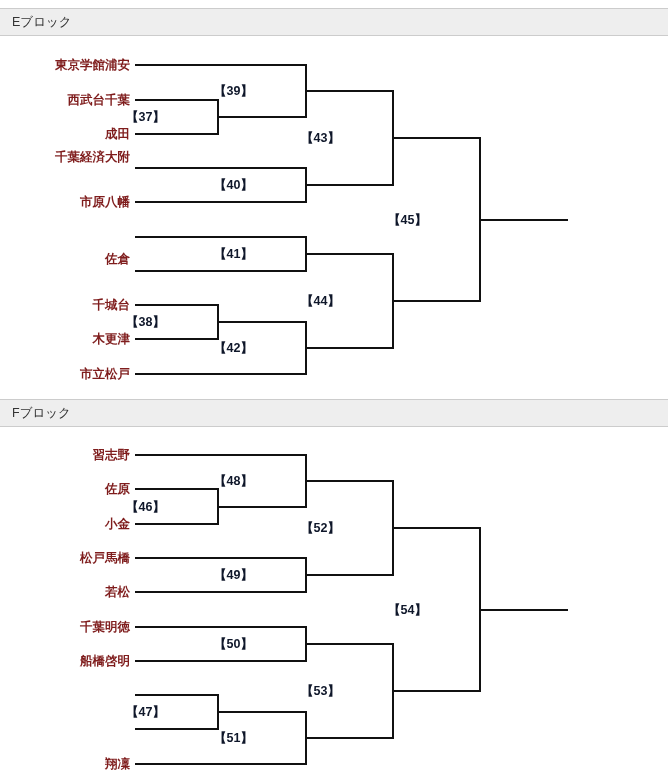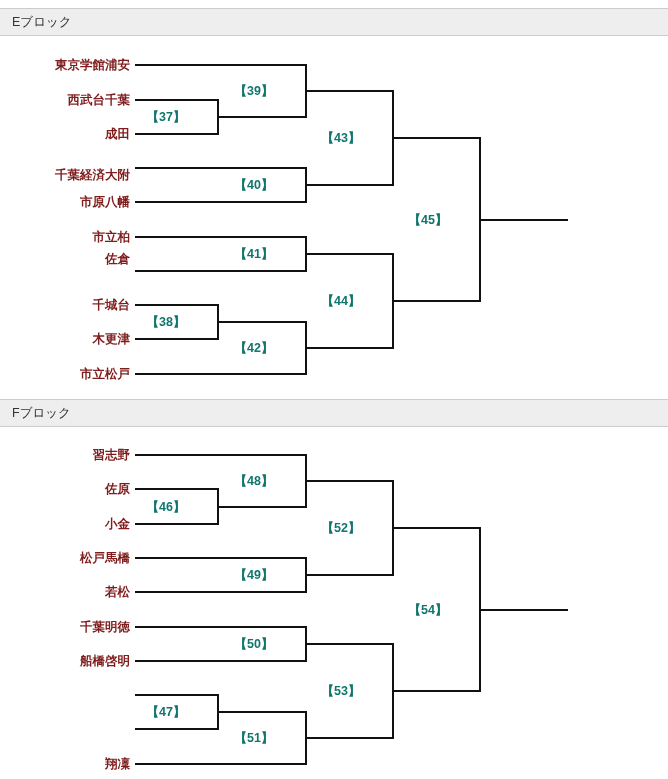--- a/index.html
+++ b/index.html
@@ -47,24 +47,24 @@
     font-size: 12.5px;
     font-weight: bold;
     color: #7f1d1d;
     white-space: nowrap;
   }
   .match {
     position: absolute;
     width: 80px;
     height: 18px;
     line-height: 18px;
-    text-align: center;
+    text-align: left;
     font-size: 12.5px;
     font-weight: bold;
-    color: #0f766e;
+    color: #0f172a;
     white-space: nowrap;
   }
 </style>
 </head>
 <body>
 
 <div class="page">
 
   <div class="block-header" style="top:8px">
     <span>Eブロック</span>
@@ -104,23 +104,22 @@
       M218 695 V729 M218 712 H306
       M136 764 H306
       M306 712 V764 M306 738 H393
       M393 644 V738 M393 691 H480
       M480 528 V691 M480 610 H567"></path>
   </svg>
 
   <div class="team" style="top:56px">東京学館浦安</div>
   <div class="team" style="top:91px">西武台千葉</div>
   <div class="team" style="top:125px">成田</div>
-  <div class="team" style="top:166px">千葉経済大附</div>
+  <div class="team" style="top:148px">千葉経済大附</div>
   <div class="team" style="top:193px">市原八幡</div>
-  <div class="team" style="top:228px">市立柏</div>
   <div class="team" style="top:250px">佐倉</div>
   <div class="team" style="top:296px">千城台</div>
   <div class="team" style="top:330px">木更津</div>
   <div class="team" style="top:365px">市立松戸</div>
 
   <div class="match" style="left:126px; top:108px">【37】</div>
   <div class="match" style="left:126px; top:313px">【38】</div>
   <div class="match" style="left:214px; top:82px">【39】</div>
   <div class="match" style="left:214px; top:176px">【40】</div>
   <div class="match" style="left:214px; top:245px">【41】</div>

